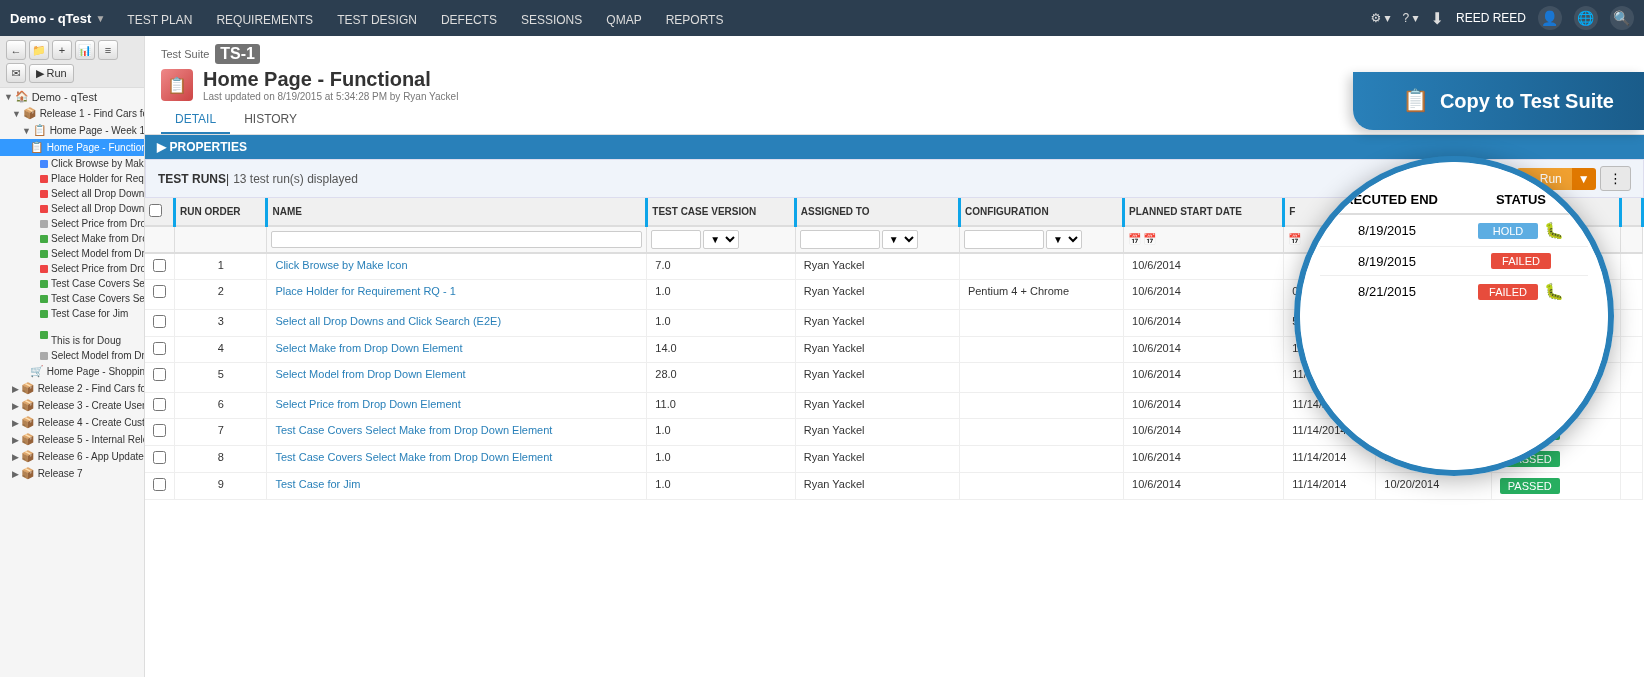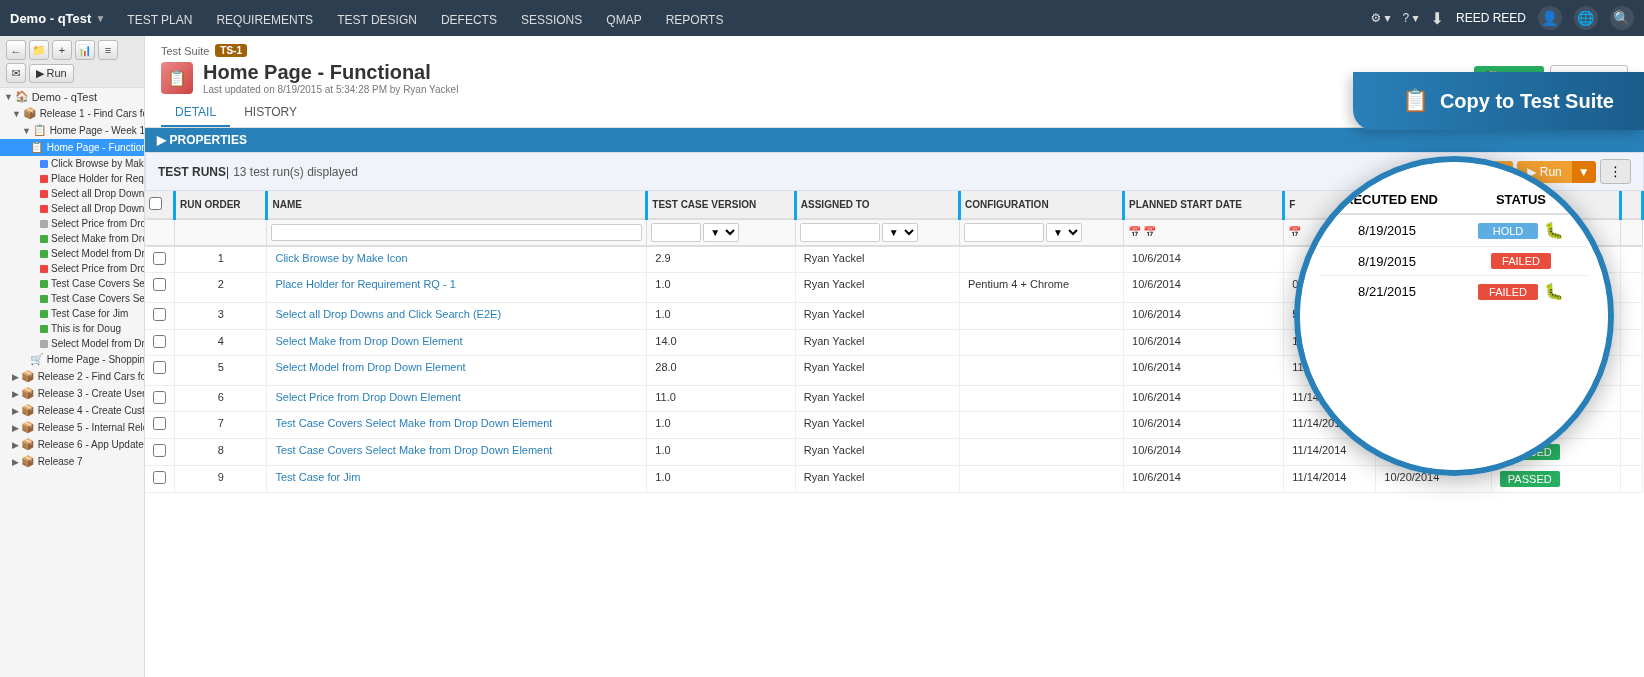--- a/index.html
+++ b/index.html
@@ -144,25 +144,25 @@
       border-bottom: 1px solid #ddd;
     }
     .detail-header .suite-label {
       font-size: 11px;
       color: #666;
       display: flex;
       align-items: center;
       gap: 6px;
     }
     .badge-ts {
-      background: #a16207;
+      background: #737373;
       color: #fff;
       border-radius: 3px;
       padding: 1px 5px;
-      font-size: 10px;
+      font-size: 16px;
       font-weight: bold;
     }
     .detail-header .title-row {
       display: flex;
       align-items: center;
       justify-content: space-between;
       margin: 4px 0;
     }
     .detail-header h1 {
       font-size: 20px;
@@ -502,21 +502,21 @@
     <div class="tree-item" style="padding-left:40px;">
       <div class="color-dot dot-green"></div>
       <span style="font-size:10px;">Test Case Covers Select Make from Dr</span>
     </div>
     <div class="tree-item" style="padding-left:40px;">
       <div class="color-dot dot-green"></div>
       <span style="font-size:10px;">Test Case for Jim</span>
     </div>
     <div class="tree-item" style="padding-left:40px;">
       <div class="color-dot dot-green"></div>
-      <span style="font-size:10px;">This is for Doug</span>
+      <span style="font-size:10px;margin-top:12px;">This is for Doug</span>
     </div>
     <div class="tree-item" style="padding-left:40px;">
       <div class="color-dot dot-gray"></div>
       <span style="font-size:10px;">Select Model from Drop Down Element</span>
     </div>
     <div class="tree-item" style="padding-left:30px;">
       <span style="font-size:11px;margin-right:3px;">🛒</span>
       <span style="font-size:10px;">Home Page - Shopping Cart</span>
     </div>
     <div class="tree-item" style="padding-left:12px;">
@@ -669,21 +669,21 @@
         </thead>
         <tbody id="table-body">
         <tr>
     <td>
       <input type="checkbox" style="">
     </td>
     <td style="text-align:center;">1</td>
     <td>
       <a class="link-blue">Click Browse by Make Icon</a>
     </td>
-    <td>2.9</td>
+    <td>7.0</td>
     <td>Ryan Yackel</td>
     <td></td>
     <td>10/6/2014</td>
     <td></td>
     <td></td>
     <td>
       
       
     </td>
     <td></td>

